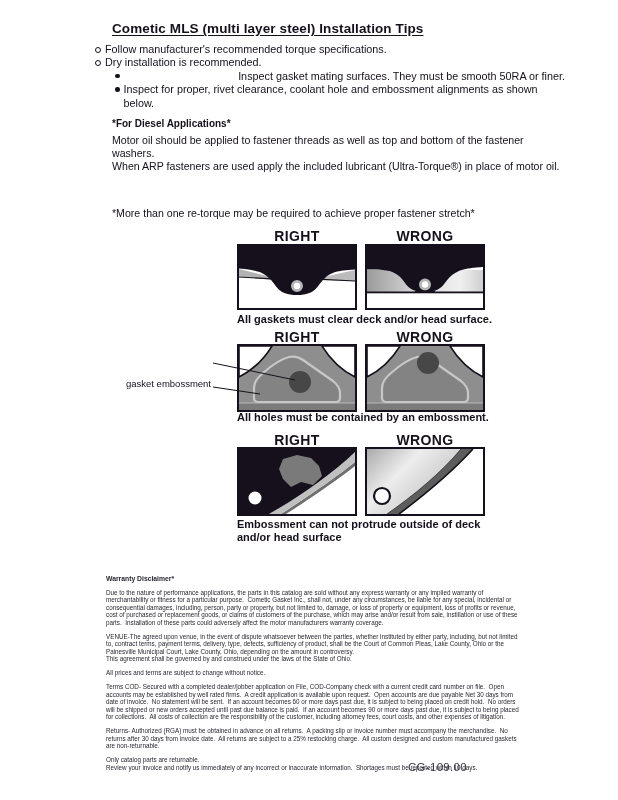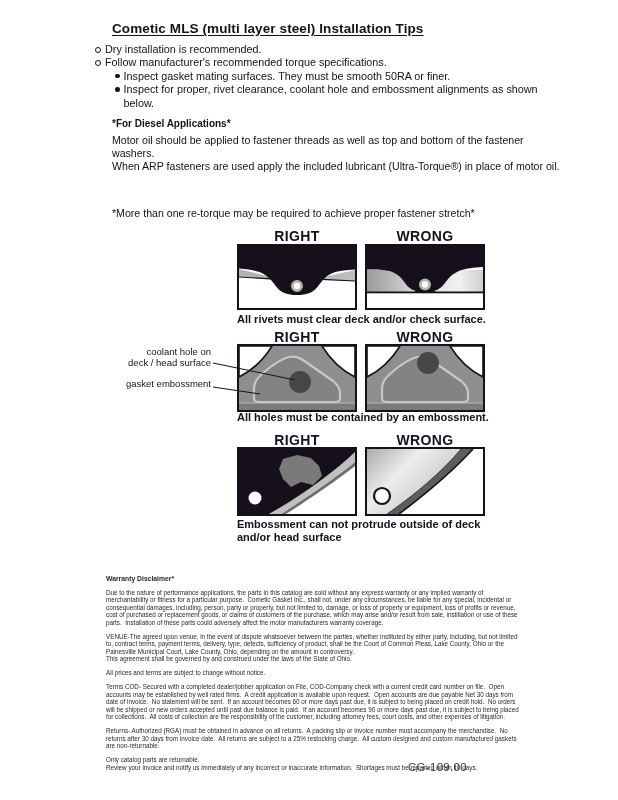--- a/index.html
+++ b/index.html
@@ -7,21 +7,21 @@
     position:relative;width:602px;height:800px;background:#ffffff;overflow:hidden;
     font-family:"Liberation Sans", sans-serif;color:#15101b;
   }
   .abs{position:absolute;}
   .title{
     font-size:13.5px;font-weight:bold;text-decoration:underline;
     text-underline-offset:2px;letter-spacing:0.1px;
   }
   .tips{font-size:10.8px;line-height:13.4px;width:470px;}
   .tip-row{display:flex;align-items:flex-start;}
-  .tip-row.sub{margin-left:20px;}
+  .tip-row.sub{margin-left:20px;justify-content:space-between;}
   .marker-open{
     flex:0 0 auto;width:4px;height:4px;border:1px solid #15101b;border-radius:50%;
     margin:4px 4px 0 0;
   }
   .marker-filled{
     flex:0 0 auto;width:4.5px;height:4.5px;background:#15101b;border-radius:50%;
     margin:4px 4px 0 0;
   }
   .h2{font-size:10px;font-weight:bold;}
   .body-text{font-size:10.6px;line-height:13.2px;white-space:pre-wrap;width:450px;}
@@ -40,25 +40,25 @@
 </head>
 <body>
 
 <div class="page">
 
   <div class="abs title" style="left:112px;top:21px;">Cometic MLS (multi layer steel) Installation Tips</div>
 
   <div class="abs tips" style="left:95px;top:43px;">
     <div class="tip-row">
       <span class="marker-open"></span>
-      <span>Dry installation is recommended.</span>
+      <span>Follow manufacturer's recommended torque specifications.</span>
     </div>
     <div class="tip-row">
       <span class="marker-open"></span>
-      <span>Follow manufacturer's recommended torque specifications.</span>
+      <span>Dry installation is recommended.</span>
     </div>
     <div class="tip-row sub">
       <span class="marker-filled"></span>
       <span>Inspect gasket mating surfaces.  They must be smooth 50RA or finer.</span>
     </div>
     <div class="tip-row sub">
       <span class="marker-filled"></span>
       <span>Inspect for proper, rivet clearance, coolant hole and embossment alignments as shown below.</span>
     </div>
   </div>
@@ -96,27 +96,25 @@
       <rect x="0" y="0" width="116" height="62" fill="#ffffff"></rect>
       <rect x="0" y="24" width="116" height="22" fill="url(#g1)"></rect>
       <rect x="0" y="45.5" width="116" height="1.8" fill="#15101b"></rect>
       <path d="M0,0 H116 V21 C96,22 90,25 84,30 C76,37 76,46 58,46 C40,46 40,37 32,30 C26,25 20,23 0,23.5 Z" fill="#15101b"></path>
       <circle cx="58" cy="38.5" r="7" fill="#b5b5b5" stroke="#15101b" stroke-width="2"></circle>
       <circle cx="58" cy="38.5" r="3.2" fill="#ffffff"></circle>
       <path d="M48,45.5 H68" stroke="#15101b" stroke-width="1.4"></path>
     </svg>
   </div>
 
-  <div class="abs caption" style="left:237px;top:313px;">All rivets must clear deck and/or check surface.</div>
+  <div class="abs caption" style="left:237px;top:313px;">All gaskets must clear deck and/or head surface.</div>
 
   <div class="abs rw-label" style="left:237px;top:329px;">RIGHT</div>
   <div class="abs rw-label" style="left:365px;top:329px;">WRONG</div>
 
-  <div class="abs side-label" style="left:99px;top:347px;">coolant hole on
-deck / head surface</div>
   <div class="abs side-label" style="left:99px;top:379px;">gasket embossment</div>
 
   <div class="abs dbox" style="left:237px;top:344px;height:68px;">
     <svg viewBox="0 0 116 64" preserveAspectRatio="none">
       <rect x="0" y="0" width="116" height="64" fill="#8e8e8e"></rect>
       <rect x="0" y="57" width="116" height="7" fill="#7b7b7b"></rect>
       <path d="M0,57 H116" stroke="#b8b8b8" stroke-width="1.2"></path>
       <path d="M0,0 H33 C25,13 14,24 0,31 Z" fill="#ffffff" stroke="#15101b" stroke-width="1.6"></path>
       <path d="M116,0 H83 C91,13 102,24 116,31 Z" fill="#ffffff" stroke="#15101b" stroke-width="1.6"></path>
       <path d="M15,52 L15,42 C15,36 18,32 24,27 C32,20 42,13 50,11 C55,9.8 59,10.5 64,14 L94,35 C99,39 101,42 101,47 L101,52 C101,54.5 99,56 96.5,56 L19.5,56 C17,56 15,54.5 15,52 Z" fill="#838383" stroke="#c7c7c7" stroke-width="2.2" stroke-linejoin="round"></path>

